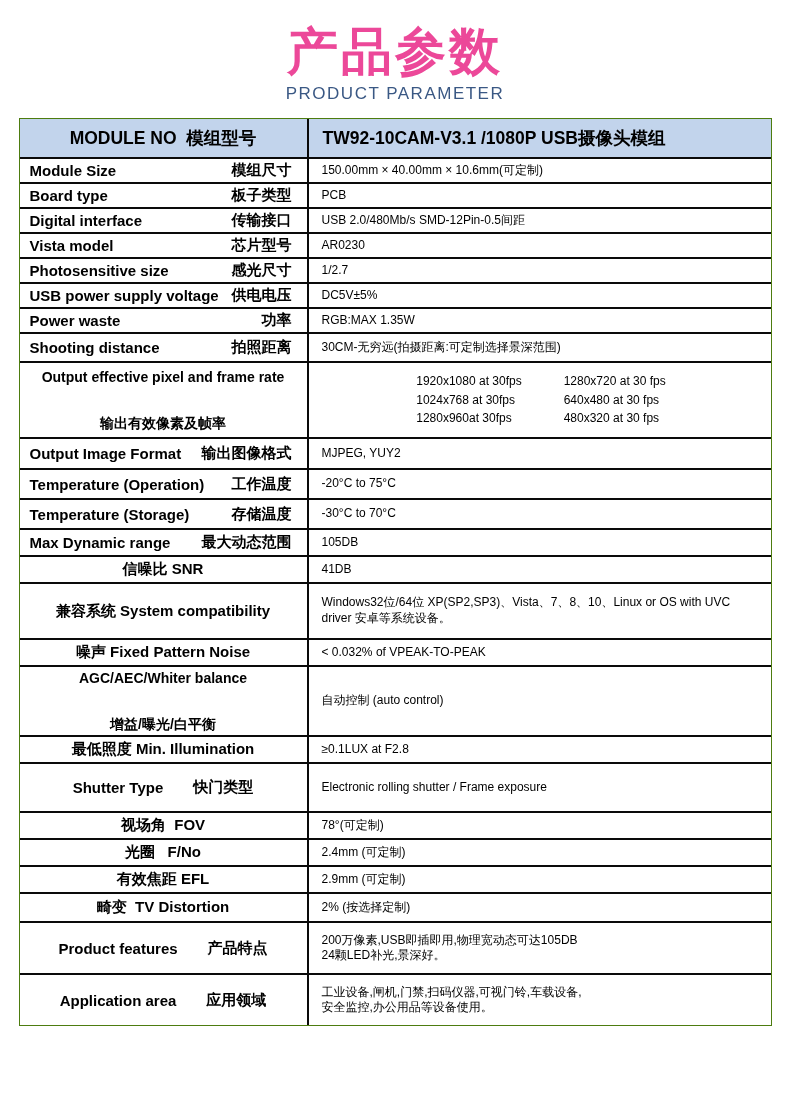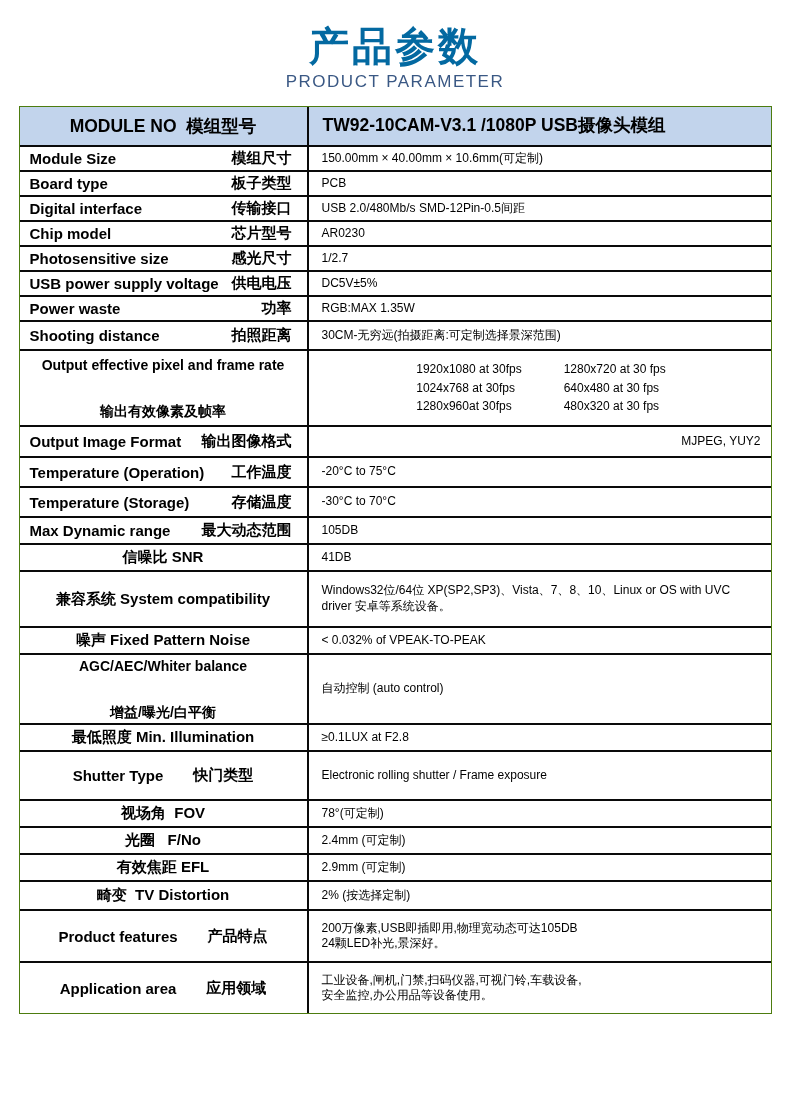--- a/index.html
+++ b/index.html
@@ -4,21 +4,21 @@
 <style>
   * { box-sizing: border-box; margin: 0; padding: 0; }
   html, body { background: #ffffff; }
   body {
     width: 790px; height: 1093px; overflow: hidden;
     font-family: "Liberation Sans", "DejaVu Sans", sans-serif;
     color: #000;
   }
   .title-block { text-align: center; padding-top: 24px; }
   .page-title {
-    font-size: 40px; font-weight: 700; color: #0369a1;
+    font-size: 51px; font-weight: 700; color: #ec4899;
     letter-spacing: 3px; line-height: 1.1;
   }
   .page-subtitle {
     font-size: 17px; font-weight: 400; color: #3a5884;
     letter-spacing: 1.5px; margin-top: 4px;
   }
   .spec-table {
     width: 753px; margin: 14px auto 0 auto;
     border: 1px solid #4d7c0f; background: #fff;
   }
@@ -92,21 +92,21 @@
       <div class="cell label spread">
         <span>Digital interface</span>
         <span>传输接口</span>
       </div>
       <div class="cell value">
         <span class="vline">USB 2.0/480Mb/s  SMD-12Pin-0.5间距</span>
       </div>
     </div>
     <div class="row" style="min-height: 22px;">
       <div class="cell label spread">
-        <span>Chip model</span>
+        <span>Vista model</span>
         <span>芯片型号</span>
       </div>
       <div class="cell value">
         <span class="vline">AR0230</span>
       </div>
     </div>
     <div class="row" style="min-height: 23px;">
       <div class="cell label spread">
         <span>Photosensitive size</span>
         <span>感光尺寸</span>
@@ -153,21 +153,21 @@
           <span class="vline">1024x768 at 30fps</span>
           <span class="vline">1280x960at 30fps</span>
         </div>
         <div class="vcol">
           <span class="vline">1280x720 at 30 fps</span>
           <span class="vline">640x480 at 30 fps</span>
           <span class="vline">480x320 at 30 fps</span>
         </div>
       </div>
     </div>
-    <div class="row" style="min-height: 31px; text-align: right;">
+    <div class="row" style="min-height: 31px;">
       <div class="cell label spread">
         <span>Output Image Format</span>
         <span>输出图像格式</span>
       </div>
       <div class="cell value">
         <span class="vline">MJPEG, YUY2</span>
       </div>
     </div>
     <div class="row" style="min-height: 30px;">
       <div class="cell label spread">

